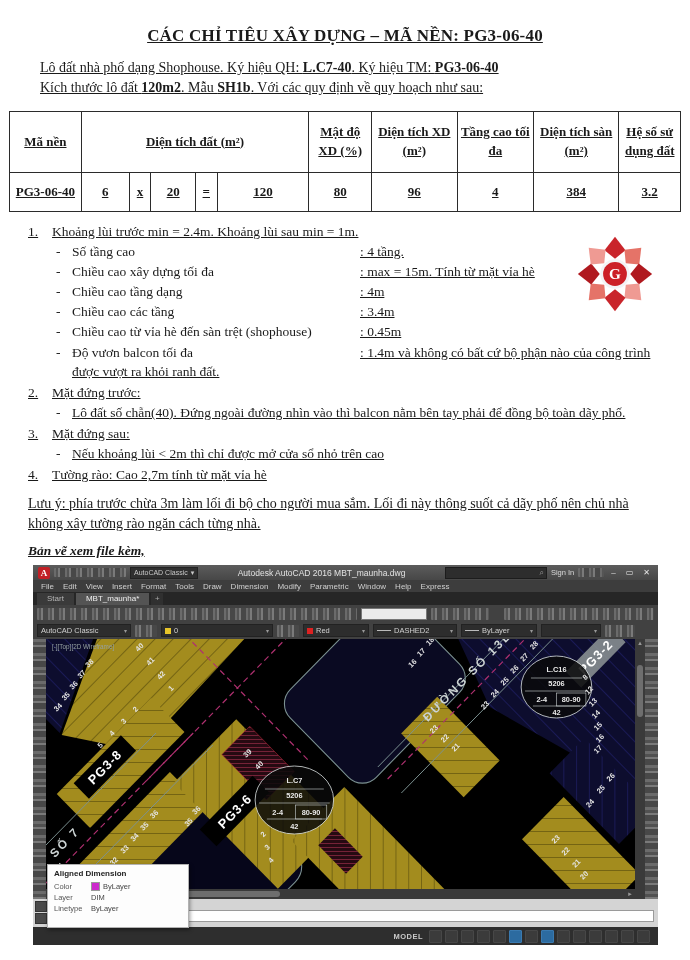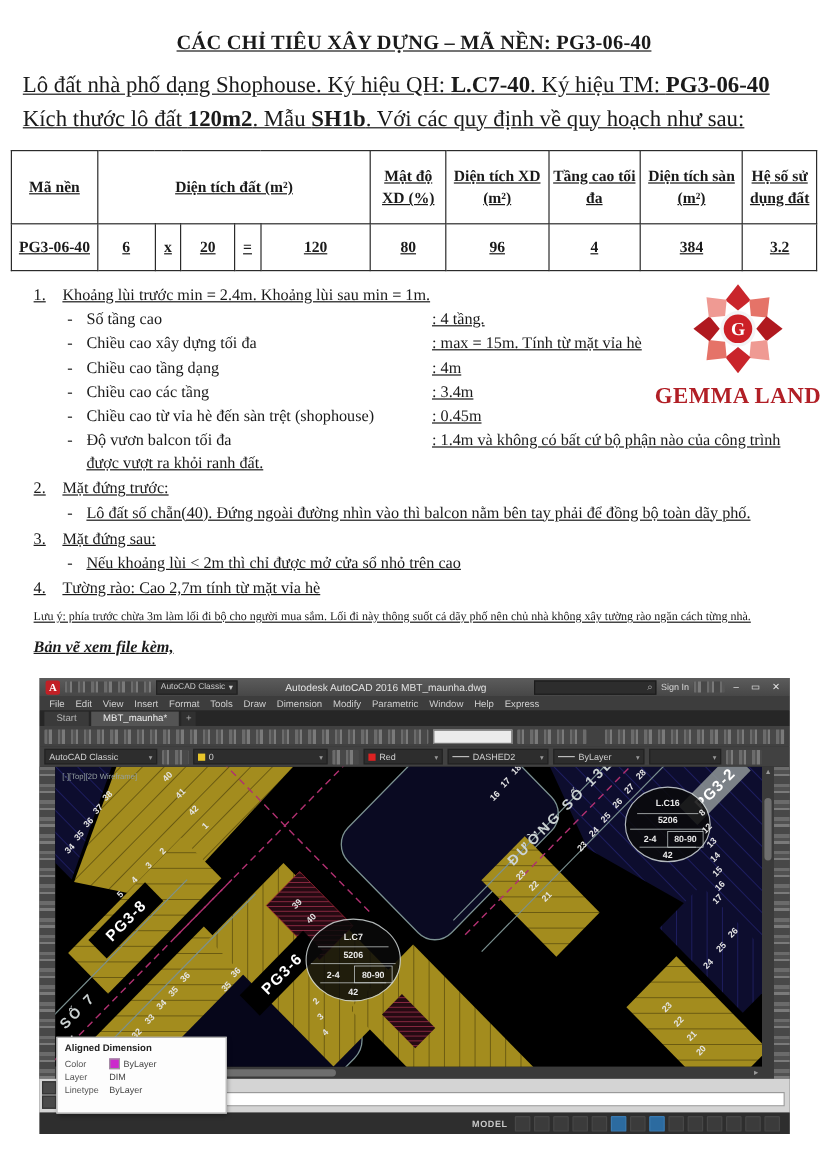--- a/index.html
+++ b/index.html
@@ -1,34 +1,34 @@
 <!DOCTYPE html>
 <html><head>
 <meta charset="utf-8">
 <style>
   html,body{margin:0;padding:0;background:#888;}
   .page{position:relative;width:690px;height:960px;background:#fff;margin:0 auto;overflow:hidden;
         font-family:"Liberation Serif",serif;color:#1a1a1a;text-decoration:underline;}
   
   .title{padding-top:26px;text-align:center;font-size:17px;font-weight:700;letter-spacing:.2px;}
-  .intro{margin:12px 19px 0;font-size:19px;line-height:1.45;}
+  .intro{margin:12px 40px 0;font-size:14px;line-height:1.45;}
   .b{font-weight:700;}
   table.spec{border-collapse:collapse;margin:12px auto 0;width:672px;text-align:center;
              font-size:13px;table-layout:fixed;}
   table.spec th,table.spec td{border:1px solid #2b2b2b;padding:2px 3px;font-weight:700;line-height:1.4;}
   table.spec th{height:56px;vertical-align:middle;}
   table.spec td{height:34px;vertical-align:middle;}
   .list{margin:10px 28px 0;font-size:13.5px;line-height:1.42;}
   .li{display:flex;margin-top:2px;}
   .li .num{width:24px;flex:none;}
   .li .li-body{flex:1;}
   .sub{position:relative;margin-left:20px;margin-top:1px;}
   .sub .dash{position:absolute;left:-16px;top:0;}
   .sub-label{display:inline-block;width:288px;vertical-align:top;}
-  .note{margin:9px 28px 0;font-size:10px;line-height:1.48;}
+  .note{margin:9px 28px 0;font-size:14px;line-height:1.48;}
   .attach{margin:8px 28px 0;font-size:13.5px;font-weight:700;font-style:italic;}
   
   .logo{position:absolute;top:234px;left:540px;width:150px;text-align:center;}
   .brand{font-size:19px;font-weight:700;color:#b11f26;letter-spacing:.4px;margin-top:1px;
          font-family:"Liberation Serif",serif;}
   
   .cad{position:absolute;left:33px;top:565px;width:625px;height:380px;background:#333;
        font-family:"Liberation Sans",sans-serif;display:flex;flex-direction:column;font-size:8px;}
   .tb{height:15px;background:linear-gradient(#5c5c5c,#474747);display:flex;align-items:center;
       gap:4px;padding:0 5px;flex:none;}
@@ -199,21 +199,20 @@
         <polygon points="27.6,27.6 9.9,25.5 11.3,11.3 25.5,9.9" fill="#ef9a93"></polygon>
         <polygon points="0,39 -11,25 0,16 11,25" fill="#c9252b"></polygon>
         <polygon points="-27.6,27.6 -25.5,9.9 -11.3,11.3 -9.9,25.5" fill="#e57368"></polygon>
         <polygon points="-39,0 -25,-11 -16,0 -25,11" fill="#b0191f"></polygon>
         <polygon points="-27.6,-27.6 -9.9,-25.5 -11.3,-11.3 -25.5,-9.9" fill="#ef9a93"></polygon>
         <circle r="15.5" fill="#f3f4f6"></circle>
         <circle r="12.5" fill="#cc2027"></circle>
         <text x="0" y="5.5" text-anchor="middle" fill="#fff" font-family="Liberation Serif,serif" font-weight="700" font-size="16">G</text>
       </g>
     </svg>
-    <div class="brand">GEMMA LAND</div>
   </div>
 
   <div class="cad">
 
     <div class="tb">
       <span class="acad-a">A</span>
       <span class="strip qat"></span>
       <span class="ws-mini">
           <span>AutoCAD Classic</span>
           <span class="caret">▾</span>

